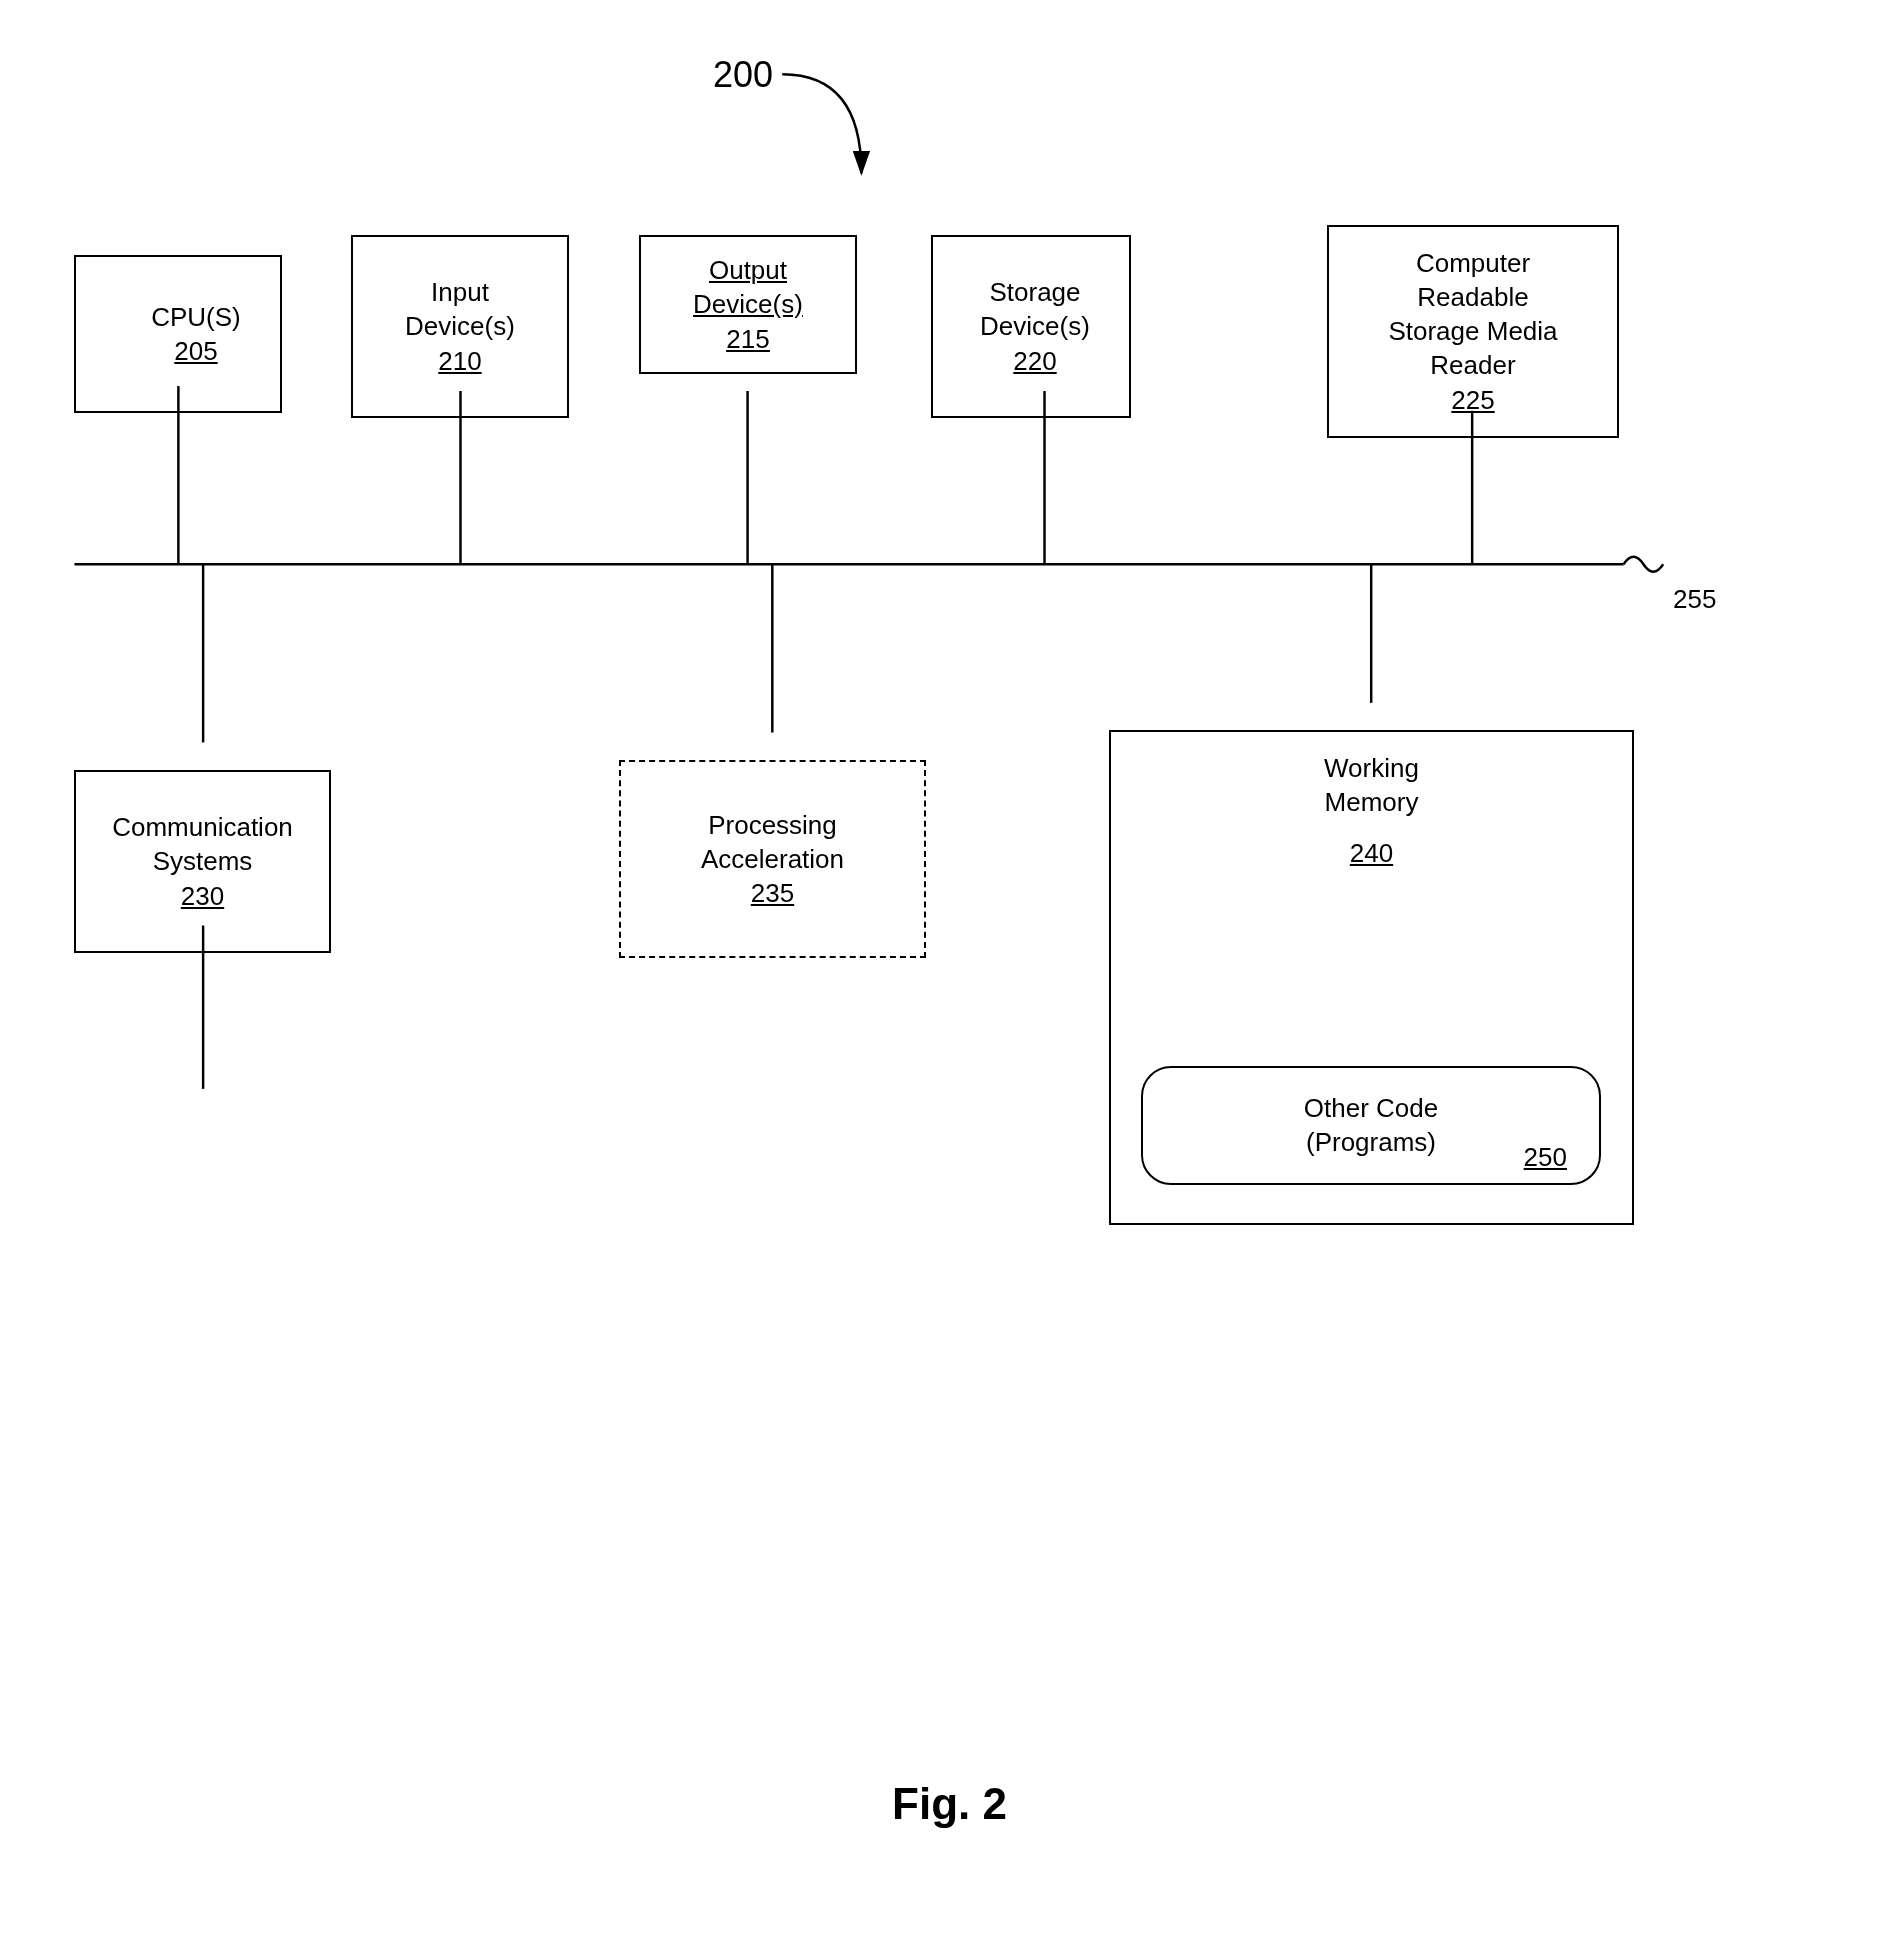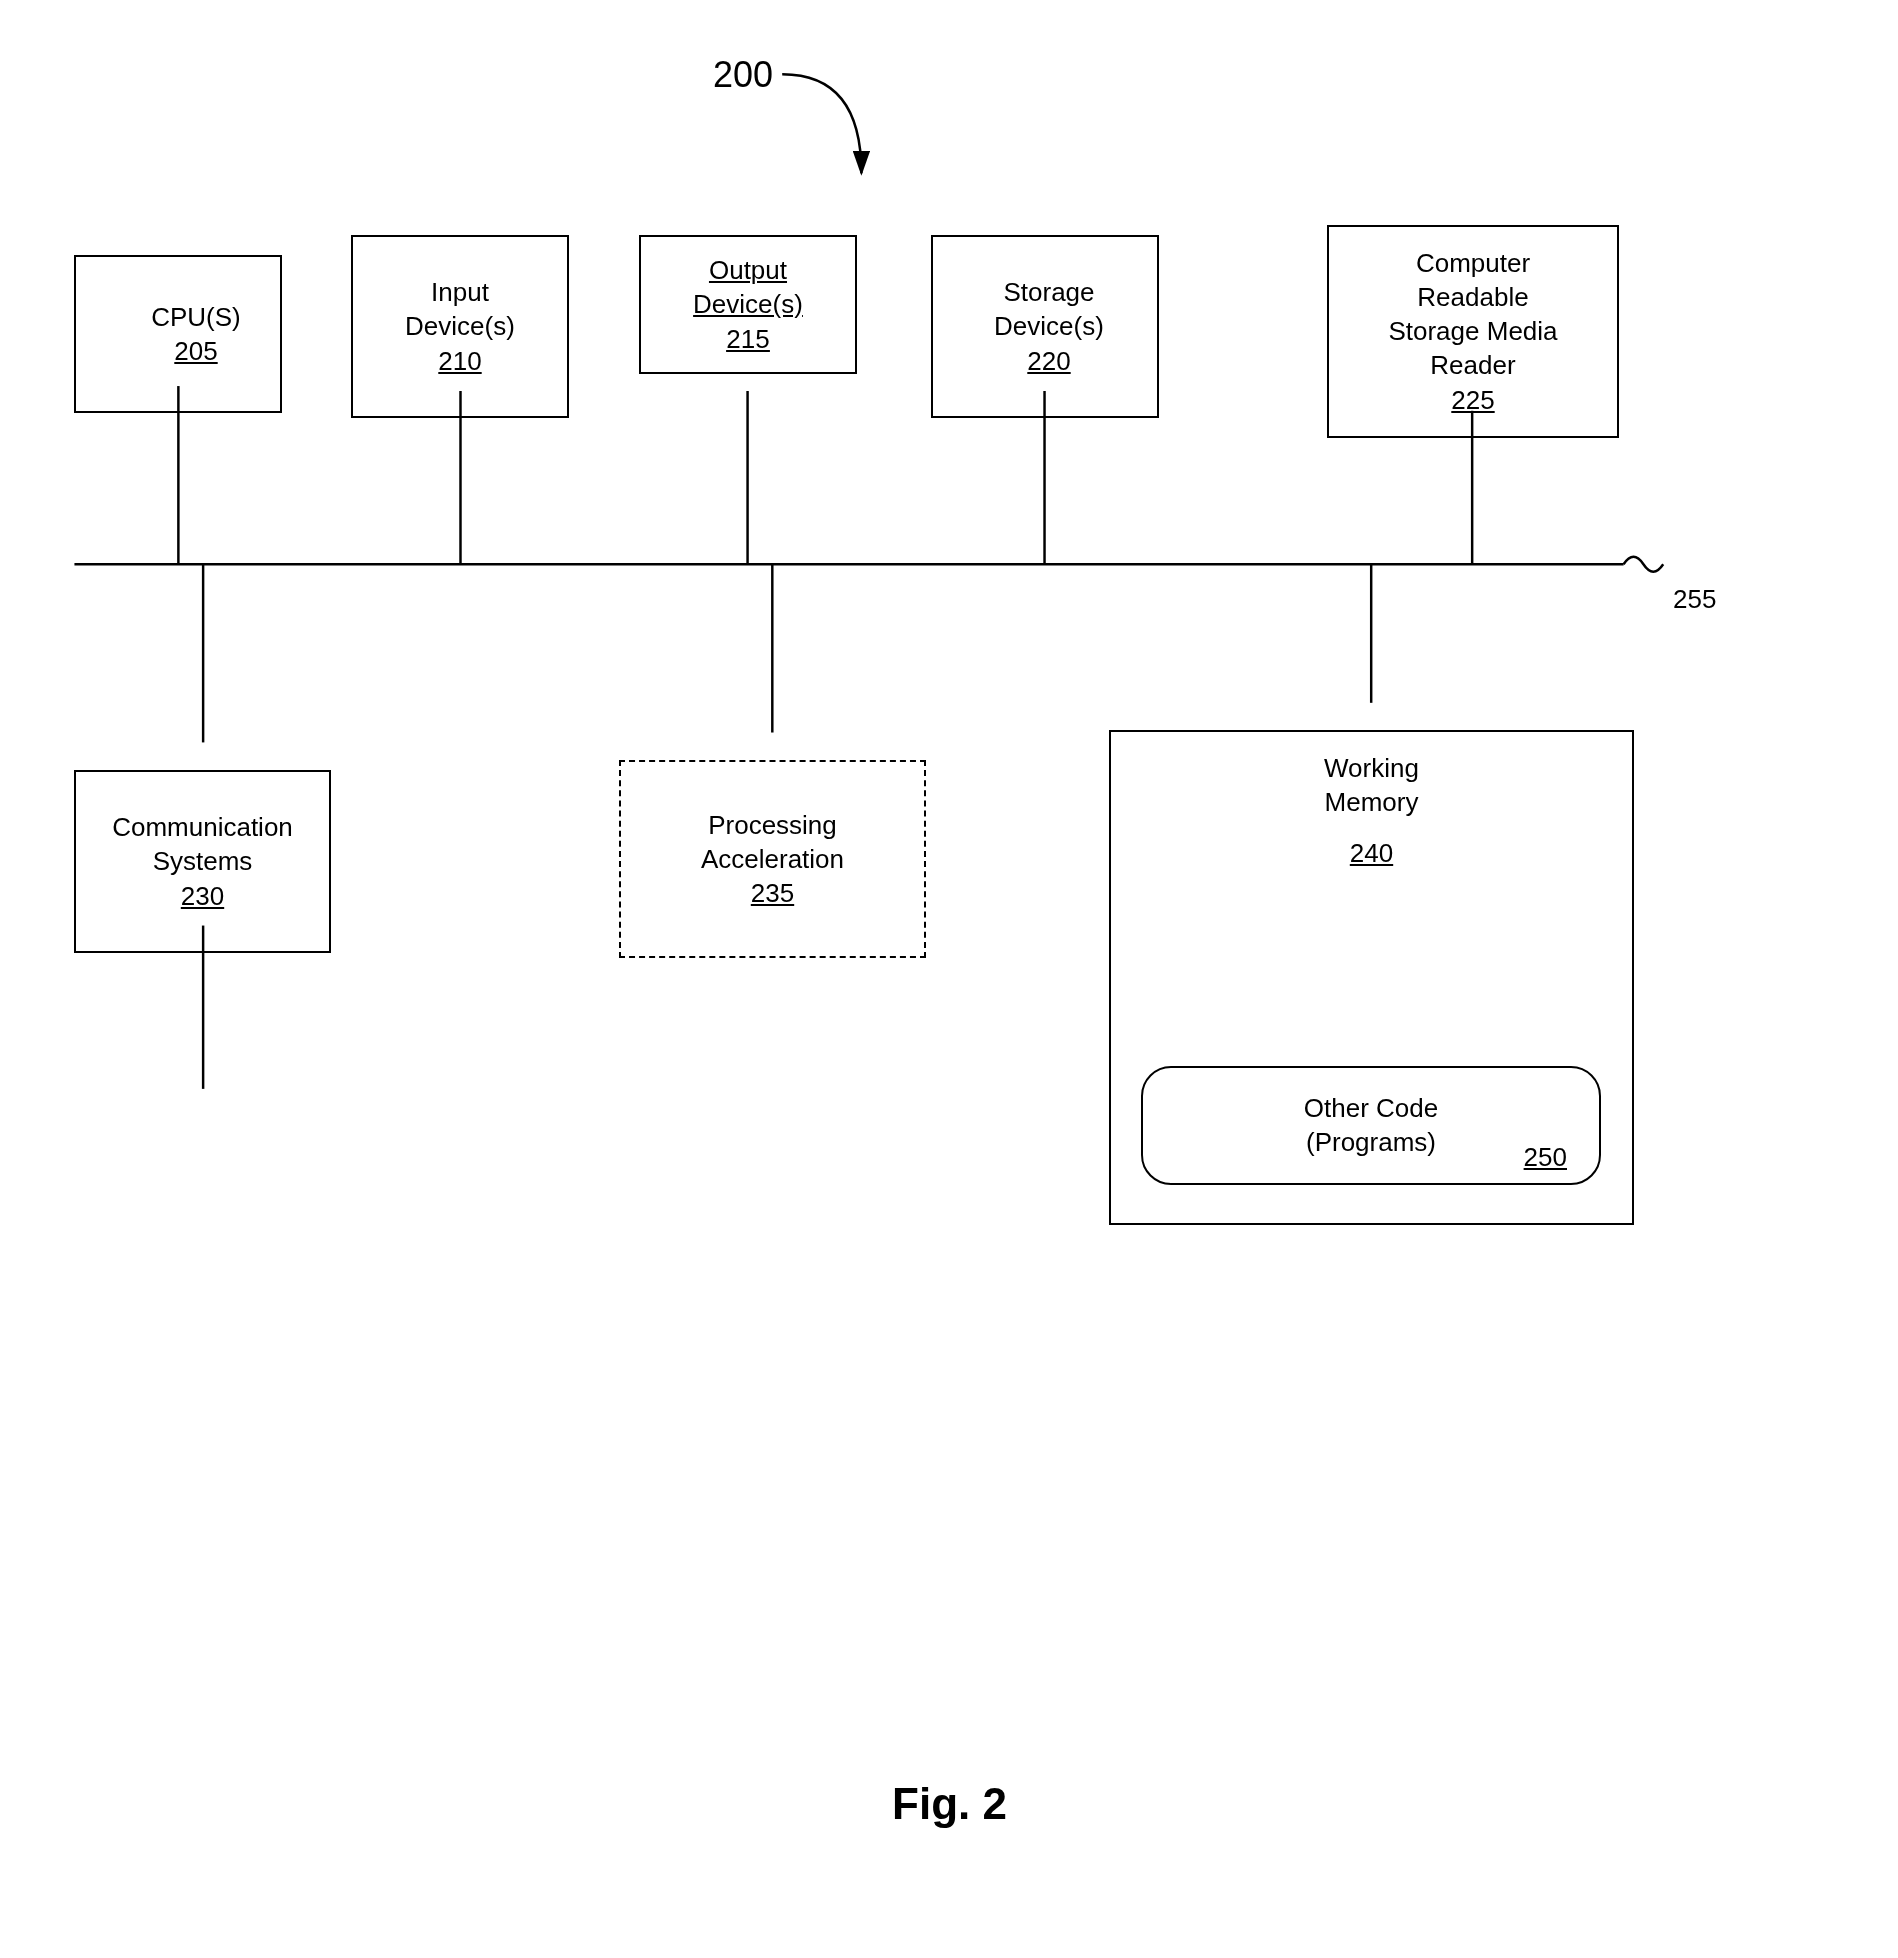--- a/index.html
+++ b/index.html
@@ -89,21 +89,21 @@
   <div class="box" style="left: 351px; top: 208px; width: 218px; height: 183px;">
     <span class="box-label">Input<br>Device(s)</span>
     <span class="box-number">210</span>
   </div>
 
   <div class="box" style="left: 639px; top: 208px; width: 218px; height: 139px; text-decoration: underline;">
     <span class="box-label">Output<br>Device(s)</span>
     <span class="box-number">215</span>
   </div>
 
-  <div class="box" style="left: 931px; top: 208px; width: 228px; height: 183px; padding-left: 8px;">
+  <div class="box" style="left: 931px; top: 208px; width: 200px; height: 183px; padding-left: 8px;">
     <span class="box-label">Storage<br>Device(s)</span>
     <span class="box-number">220</span>
   </div>
 
   <div class="box" style="left: 1327px; top: 198px; width: 292px; height: 213px;">
     <span class="box-label">Computer<br>Readable<br>Storage Media<br>Reader</span>
     <span class="box-number">225</span>
   </div>
 
   <div class="box" style="left: 74px; top: 743px; width: 257px; height: 183px;">

